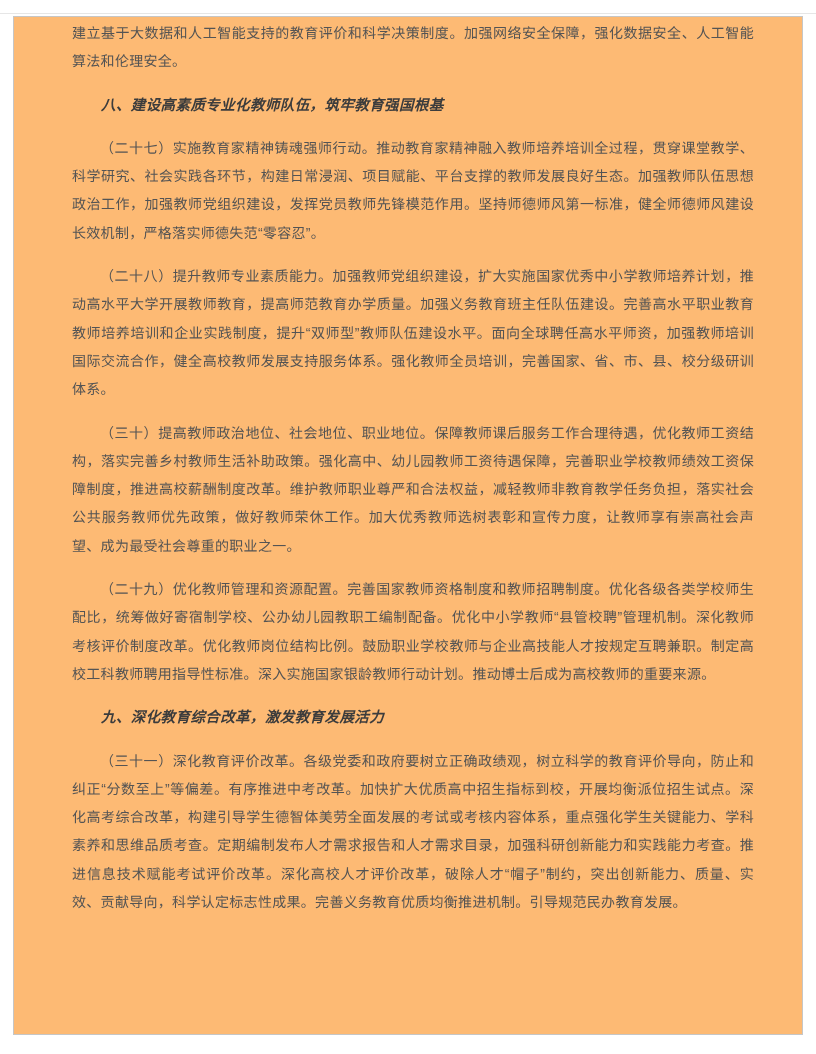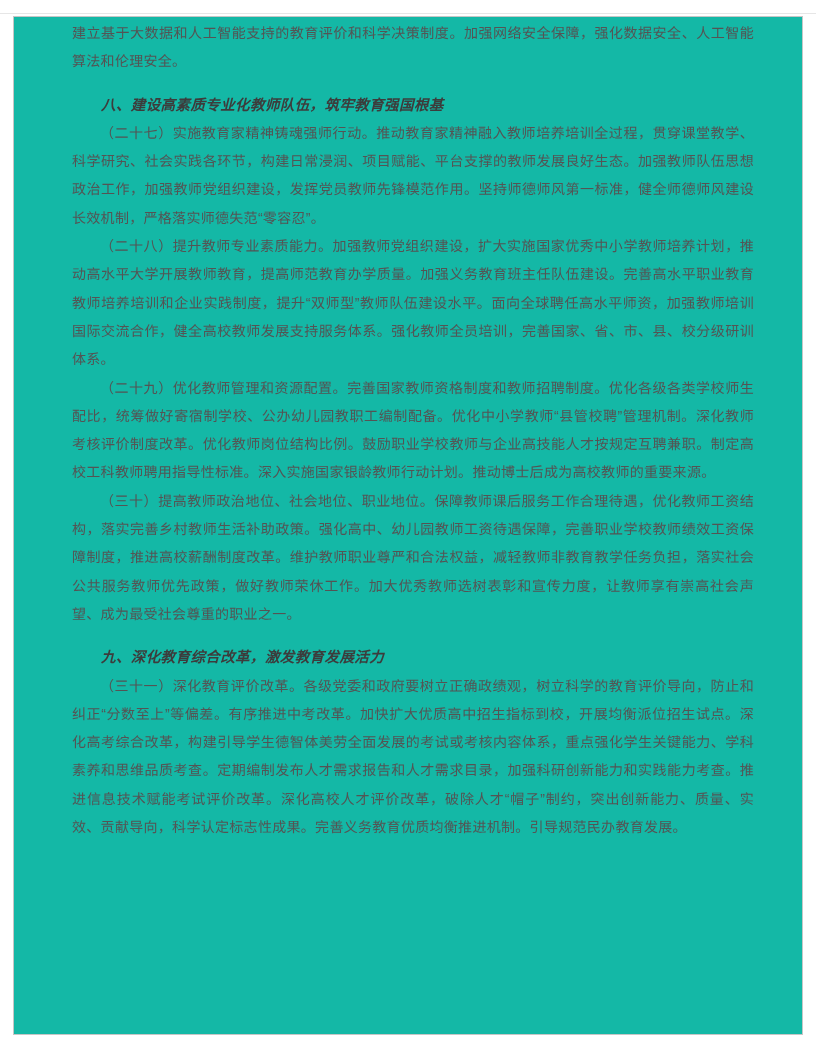--- a/index.html
+++ b/index.html
@@ -18,33 +18,34 @@
     width: 816px;
     height: 1px;
     background: #e6e6e6;
   }
   .page {
     position: absolute;
     left: 13px;
     top: 16px;
     width: 790px;
     height: 1019px;
-    background: #14b8a6;
+    background: #fdba74;
     border: 1px solid #c6c6c6;
     overflow: hidden;
   }
   .doc-body {
     padding: 2px 48px 0 58px;
   }
   .para {
     font-size: 14px;
     line-height: 28.3px;
     letter-spacing: 0.3px;
     color: #545454;
     text-align: justify;
+    margin-top: 15px;
   }
   .para.no-top { margin-top: 0; }
   .para.indent { text-indent: 2em; }
   .heading {
     font-size: 14.5px;
     line-height: 28.3px;
     letter-spacing: 0.4px;
     color: #3c3c3c;
     font-weight: bold;
     text-indent: 2em;
@@ -56,18 +57,18 @@
 <body>
 
 <div class="separator-rule"></div>
 
 <div class="page">
   <div class="doc-body" id="doc-body">
       <p class="para no-top">建立基于大数据和人工智能支持的教育评价和科学决策制度。加强网络安全保障，强化数据安全、人工智能算法和伦理安全。</p>
       <h2 class="heading">八、建设高素质专业化教师队伍，筑牢教育强国根基</h2>
       <p class="para indent">（二十七）实施教育家精神铸魂强师行动。推动教育家精神融入教师培养培训全过程，贯穿课堂教学、科学研究、社会实践各环节，构建日常浸润、项目赋能、平台支撑的教师发展良好生态。加强教师队伍思想政治工作，加强教师党组织建设，发挥党员教师先锋模范作用。坚持师德师风第一标准，健全师德师风建设长效机制，严格落实师德失范“零容忍”。</p>
       <p class="para indent">（二十八）提升教师专业素质能力。加强教师党组织建设，扩大实施国家优秀中小学教师培养计划，推动高水平大学开展教师教育，提高师范教育办学质量。加强义务教育班主任队伍建设。完善高水平职业教育教师培养培训和企业实践制度，提升“双师型”教师队伍建设水平。面向全球聘任高水平师资，加强教师培训国际交流合作，健全高校教师发展支持服务体系。强化教师全员培训，完善国家、省、市、县、校分级研训体系。</p>
+      <p class="para indent">（三十）提高教师政治地位、社会地位、职业地位。保障教师课后服务工作合理待遇，优化教师工资结构，落实完善乡村教师生活补助政策。强化高中、幼儿园教师工资待遇保障，完善职业学校教师绩效工资保障制度，推进高校薪酬制度改革。维护教师职业尊严和合法权益，减轻教师非教育教学任务负担，落实社会公共服务教师优先政策，做好教师荣休工作。加大优秀教师选树表彰和宣传力度，让教师享有崇高社会声望、成为最受社会尊重的职业之一。</p>
       <p class="para indent">（二十九）优化教师管理和资源配置。完善国家教师资格制度和教师招聘制度。优化各级各类学校师生配比，统筹做好寄宿制学校、公办幼儿园教职工编制配备。优化中小学教师“县管校聘”管理机制。深化教师考核评价制度改革。优化教师岗位结构比例。鼓励职业学校教师与企业高技能人才按规定互聘兼职。制定高校工科教师聘用指导性标准。深入实施国家银龄教师行动计划。推动博士后成为高校教师的重要来源。</p>
-      <p class="para indent">（三十）提高教师政治地位、社会地位、职业地位。保障教师课后服务工作合理待遇，优化教师工资结构，落实完善乡村教师生活补助政策。强化高中、幼儿园教师工资待遇保障，完善职业学校教师绩效工资保障制度，推进高校薪酬制度改革。维护教师职业尊严和合法权益，减轻教师非教育教学任务负担，落实社会公共服务教师优先政策，做好教师荣休工作。加大优秀教师选树表彰和宣传力度，让教师享有崇高社会声望、成为最受社会尊重的职业之一。</p>
       <h2 class="heading">九、深化教育综合改革，激发教育发展活力</h2>
       <p class="para indent">（三十一）深化教育评价改革。各级党委和政府要树立正确政绩观，树立科学的教育评价导向，防止和纠正“分数至上”等偏差。有序推进中考改革。加快扩大优质高中招生指标到校，开展均衡派位招生试点。深化高考综合改革，构建引导学生德智体美劳全面发展的考试或考核内容体系，重点强化学生关键能力、学科素养和思维品质考查。定期编制发布人才需求报告和人才需求目录，加强科研创新能力和实践能力考查。推进信息技术赋能考试评价改革。深化高校人才评价改革，破除人才“帽子”制约，突出创新能力、质量、实效、贡献导向，科学认定标志性成果。完善义务教育优质均衡推进机制。引导规范民办教育发展。</p>
     </div>
 </div>
 
 </body></html>

